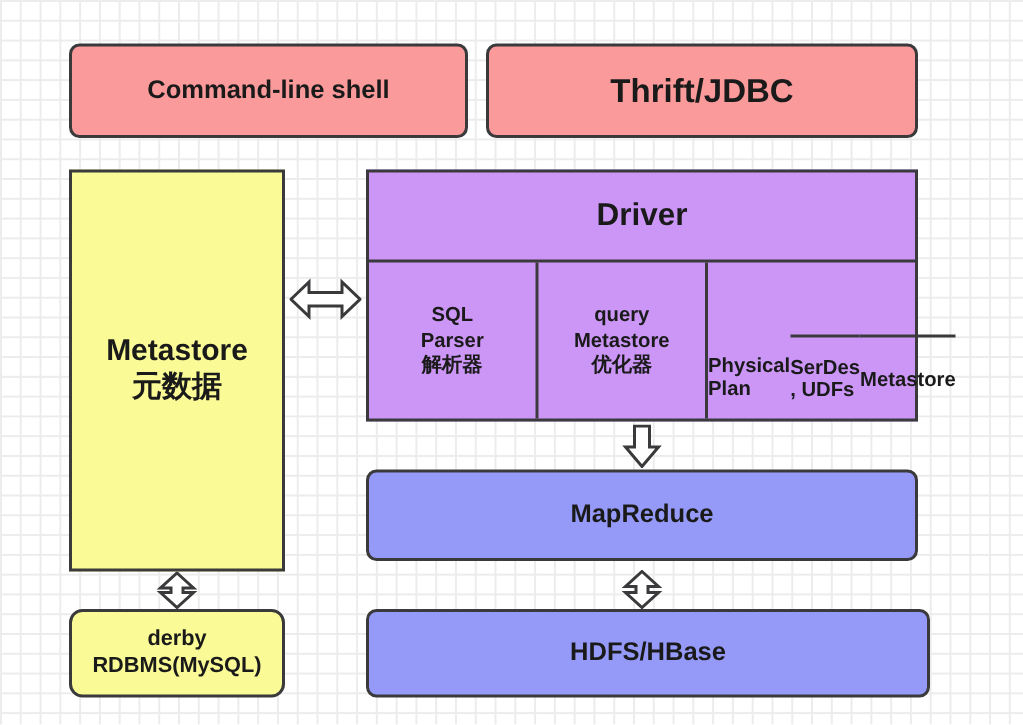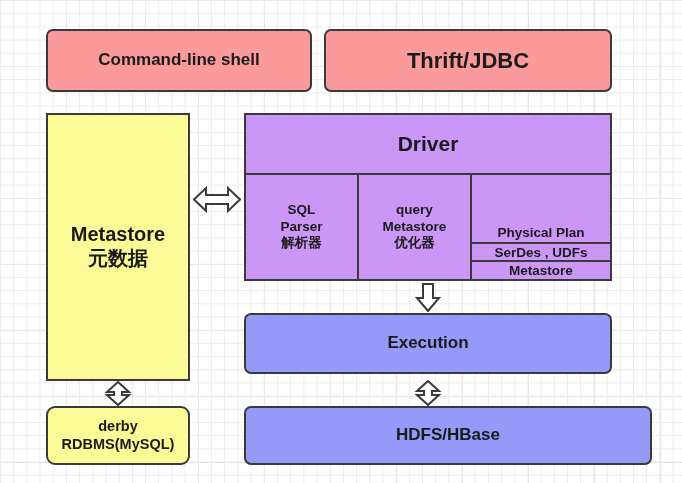--- a/index.html
+++ b/index.html
@@ -82,21 +82,21 @@
     font-size: 13.5px;
     color: #1a1a1a;
     line-height: 1.25;
     box-sizing: border-box;
   }
   .cell-parser { flex: 0 0 113px; border-right: 2.5px solid #3a3a3c; }
   .cell-opt    { flex: 0 0 113px; border-right: 2.5px solid #3a3a3c; }
   .cell-stack  {
     flex: 1 1 auto;
     display: flex;
-    flex-direction: column;
+    flex-direction: row;
     box-sizing: border-box;
     margin-top: 48px;
   }
   .stack-item {
     flex: 1 1 33.33%;
     display: flex;
     align-items: center;
     justify-content: center;
     font-weight: bold;
     font-size: 13.5px;
@@ -154,24 +154,24 @@
       <div class="cell-stack">
         <div class="stack-item">Physical Plan</div>
         <div class="stack-item">SerDes , UDFs</div>
         <div class="stack-item">Metastore</div>
       </div>
 
     </div>
   </div>
 
   <div class="box blue rounded" style="left:244px; top:313px; width:368px; height:61px; font-size:17px;">
-    <span>Execution</span>
+    <span>MapReduce</span>
   </div>
 
-  <div class="box blue rounded" style="left:244px; top:406px; width:408px; height:59px; font-size:17px;">
+  <div class="box blue rounded" style="left:244px; top:406px; width:376px; height:59px; font-size:17px;">
     <span>HDFS/HBase</span>
   </div>
 
   <div class="arrow" style="left:193px; top:185px; width:48px; height:29px;">
     <svg width="48" height="29" viewBox="0 0 48 29">
       <polygon points="1,14.5 13,3 13,10 35,10 35,3 47,14.5 35,26 35,19 13,19 13,26" fill="#ffffff" stroke="#3a3a3c" stroke-width="2" stroke-linejoin="miter"></polygon>
     </svg>
   </div>
 
   <div class="arrow" style="left:104px; top:381px; width:28px; height:25px;">

